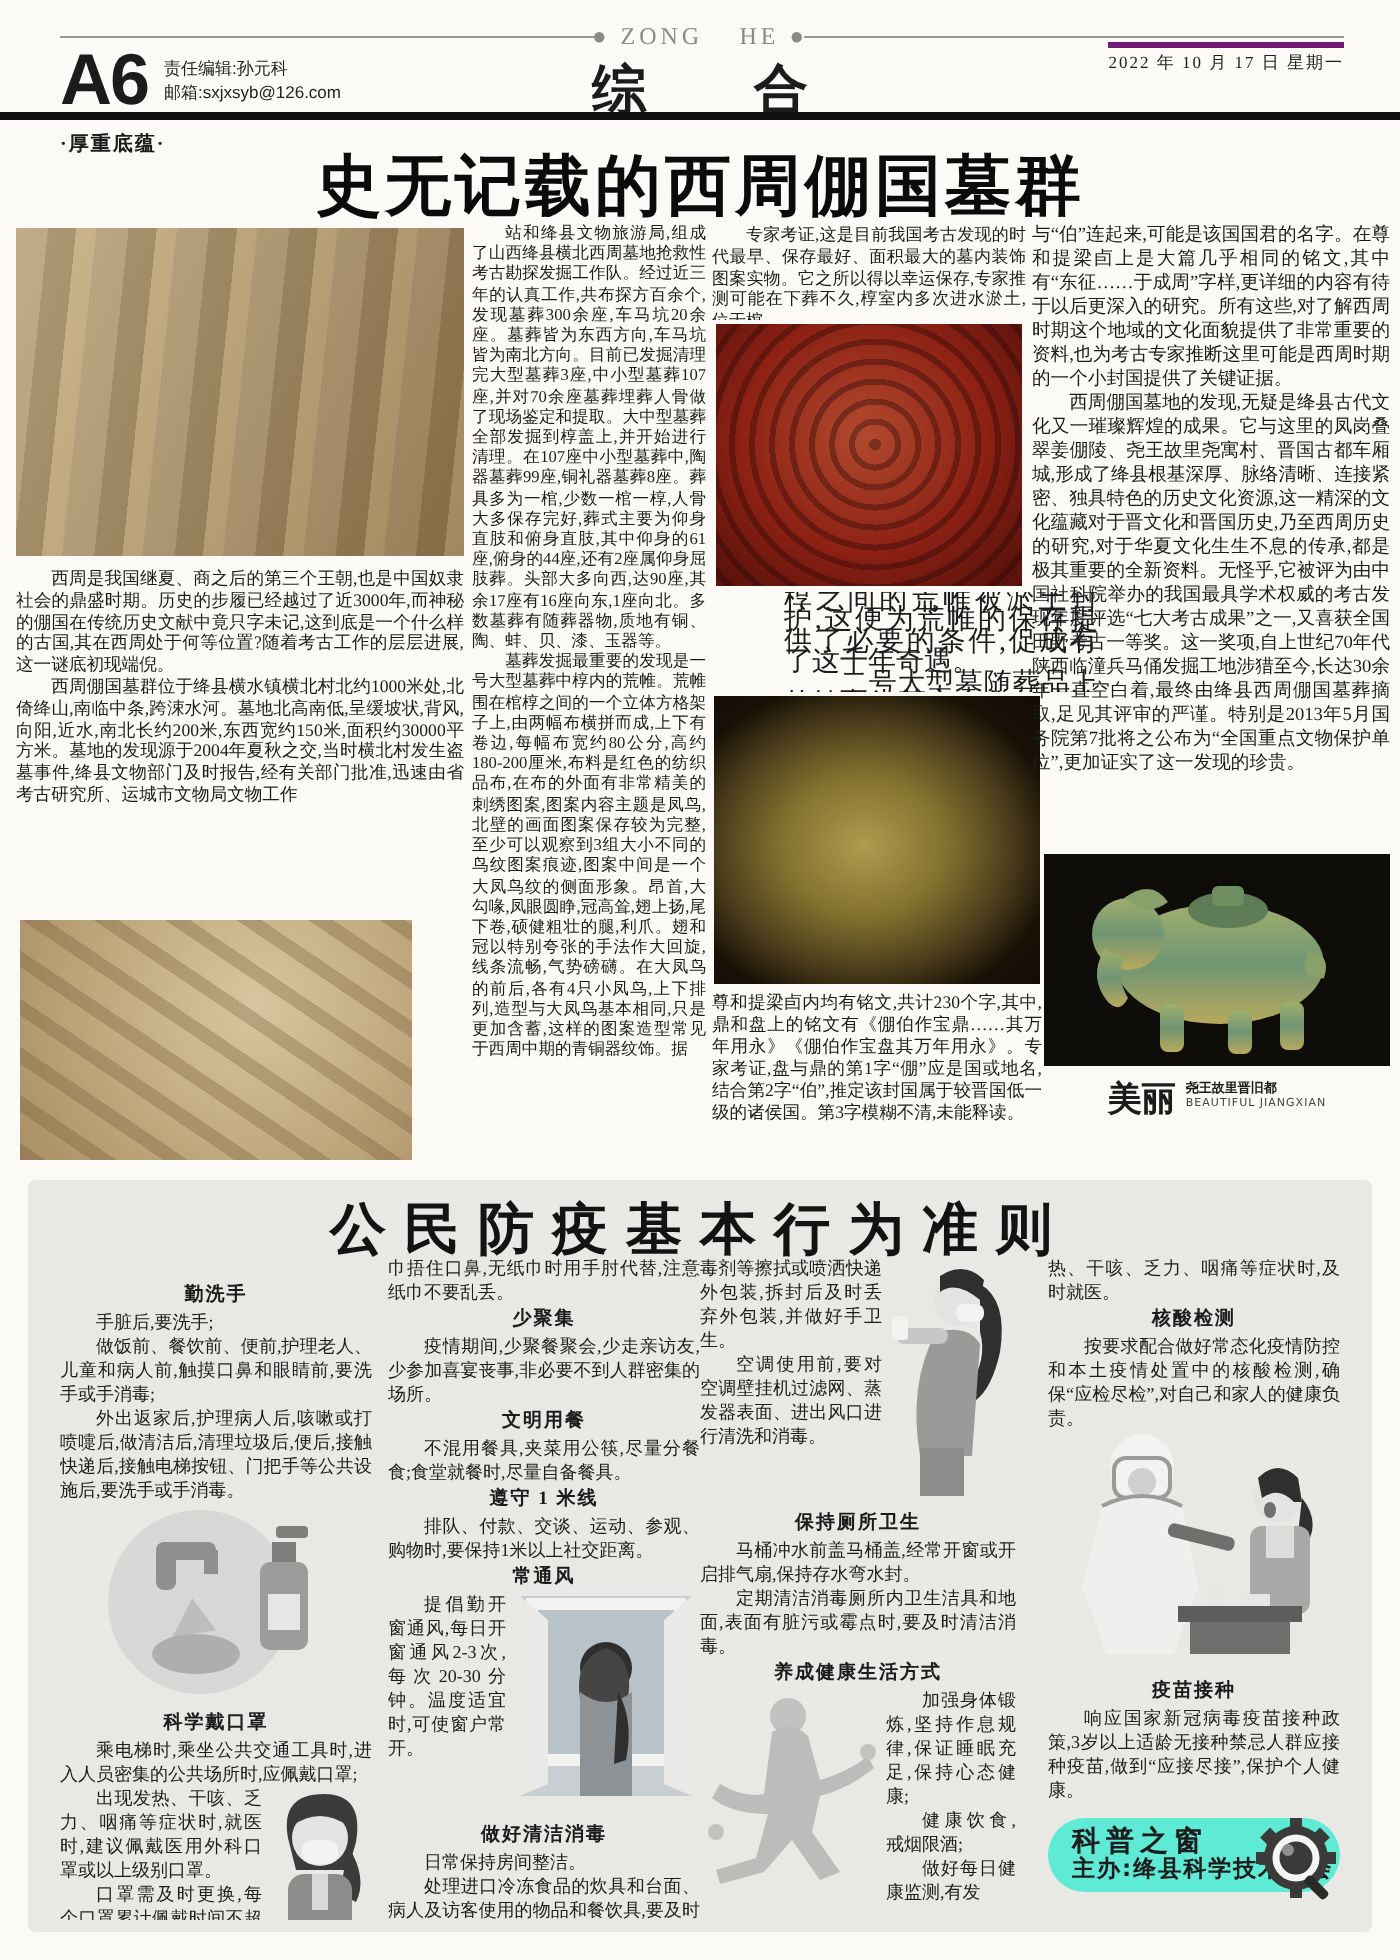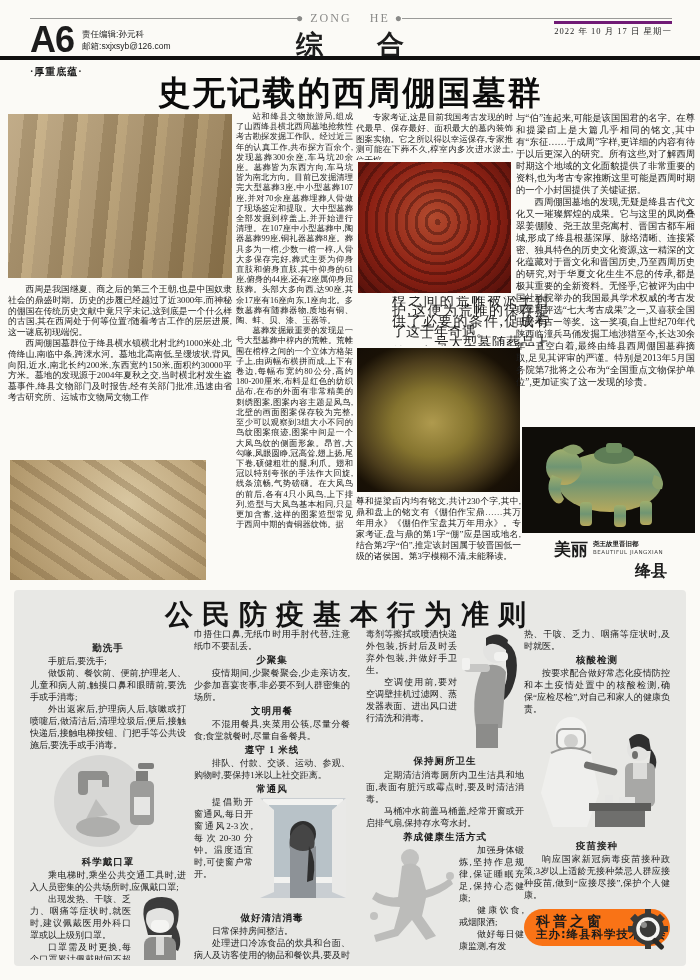--- a/index.html
+++ b/index.html
@@ -28,21 +28,21 @@
   .cap-place{font-size:16px;font-weight:900;font-family:"DejaVu Sans",sans-serif;}
   
   .noticebox{background:#e8e8e5;border-radius:4px;}
   .ntitle{width:672px;text-align:center;font-size:28px;font-weight:900;letter-spacing:9px;color:#131313;}
   .ncol{font-size:9px;line-height:12px;overflow:hidden;text-align:justify;}
   .ncol p{margin:0;text-indent:2em;}
   .ncol h4{margin:2px 0 1px 0;font-size:9.5px;text-align:center;letter-spacing:1px;}
   .ill{text-align:center;}
   .fl-r{float:right;margin:0 0 1px 3px;}
   .fl-l{float:left;margin:0 3px 1px 0;}
-  .badge{position:relative;background:#f97316;border-radius:22px;padding:6px 34px 6px 12px;margin-top:8px;
+  .badge{position:relative;background:#5eead4;border-radius:22px;padding:6px 34px 6px 12px;margin-top:8px;
          font-family:"DejaVu Sans","Liberation Sans",sans-serif;}
   .badge .b1{display:block;font-size:14px;font-weight:900;letter-spacing:3px;}
   .badge .b2{display:block;font-size:11.5px;font-weight:bold;letter-spacing:1px;margin-top:1px;white-space:nowrap;}
   
   .ph-aerial{background:
      linear-gradient(115deg,rgba(255,255,255,.18),rgba(40,25,5,.22)),
      repeating-linear-gradient(96deg,#b49a6f 0 16px,#9c8257 16px 30px,#c3a878 30px 40px),#ab9066;}
   .ph-dig{background:
      repeating-linear-gradient(34deg,rgba(110,85,50,.30) 0 7px,rgba(0,0,0,0) 7px 20px),
      radial-gradient(circle at 60% 35%,#d8c6a0,#c0a87e 55%,#a98f62);}
@@ -115,21 +115,20 @@
   </div>
 
   <div class="abs" style="left:522px;top:538px;width:173px;">
     <div style="display:flex;align-items:flex-start;justify-content:center;gap:5px;">
       <span class="cap-big">美丽</span>
       <span style="margin-top:2px;">
         <span class="cap-sm" style="display:block;">尧王故里晋旧都</span>
         <span class="cap-en" style="display:block;">BEAUTIFUL JIANGXIAN</span>
       </span>
     </div>
-    <div class="cap-place" style="text-align:right;padding-right:28px;">绛县</div>
   </div>
 
   <div class="abs coltext" style="left:8px;top:284px;width:224px;height:172px;font-size:8.8px;line-height:10.8px;">
     <p>西周是我国继夏、商之后的第三个王朝,也是中国奴隶社会的鼎盛时期。历史的步履已经越过了近3000年,而神秘的倗国在传统历史文献中竟只字未记,这到底是一个什么样的古国,其在西周处于何等位置?随着考古工作的层层进展,这一谜底初现端倪。</p>
     <p>西周倗国墓群位于绛县横水镇横北村北约1000米处,北倚绛山,南临中条,跨涑水河。墓地北高南低,呈缓坡状,背风,向阳,近水,南北长约200米,东西宽约150米,面积约30000平方米。墓地的发现源于2004年夏秋之交,当时横北村发生盗墓事件,绛县文物部门及时报告,经有关部门批准,迅速由省考古研究所、运城市文物局文物工作</p>
   </div>
 
   <div class="abs coltext" style="left:236px;top:112px;width:117px;height:470px;font-size:8.3px;line-height:10.2px;">
     <p>站和绛县文物旅游局,组成了山西绛县横北西周墓地抢救性考古勘探发掘工作队。经过近三年的认真工作,共布探方百余个,发现墓葬300余座,车马坑20余座。墓葬皆为东西方向,车马坑皆为南北方向。目前已发掘清理完大型墓葬3座,中小型墓葬107座,并对70余座墓葬埋葬人骨做了现场鉴定和提取。大中型墓葬全部发掘到椁盖上,并开始进行清理。在107座中小型墓葬中,陶器墓葬99座,铜礼器墓葬8座。葬具多为一棺,少数一棺一椁,人骨大多保存完好,葬式主要为仰身直肢和俯身直肢,其中仰身的61座,俯身的44座,还有2座属仰身屈肢葬。头部大多向西,达90座,其余17座有16座向东,1座向北。多数墓葬有随葬器物,质地有铜、陶、蚌、贝、漆、玉器等。</p>
     <p>墓葬发掘最重要的发现是一号大型墓葬中椁内的荒帷。荒帷围在棺椁之间的一个立体方格架子上,由两幅布横拼而成,上下有卷边,每幅布宽约80公分,高约180-200厘米,布料是红色的纺织品布,在布的外面有非常精美的刺绣图案,图案内容主题是凤鸟,北壁的画面图案保存较为完整,至少可以观察到3组大小不同的鸟纹图案痕迹,图案中间是一个大凤鸟纹的侧面形象。昂首,大勾喙,凤眼圆睁,冠高耸,翅上扬,尾下卷,硕健粗壮的腿,利爪。翅和冠以特别夸张的手法作大回旋,线条流畅,气势磅礴。在大凤鸟的前后,各有4只小凤鸟,上下排列,造型与大凤鸟基本相同,只是更加含蓄,这样的图案造型常见于西周中期的青铜器纹饰。据</p>
@@ -215,38 +214,38 @@
         <path d="M53 50 q8 14 4 34 l-6 2 z" fill="#2f2f2f"></path>
       </svg>
     </div>
     <p>提倡勤开窗通风,每日开窗通风2-3次,每次20-30分钟。温度适宜时,可使窗户常开。</p>
     <h4 style="clear:both;">做好清洁消毒</h4>
     <p>日常保持房间整洁。</p>
     <p>处理进口冷冻食品的炊具和台面、病人及访客使用的物品和餐饮具,要及时做好清洁消毒。</p>
 
   </div>
 
-  <div class="abs ncol" style="left:366px;top:628px;width:158px;height:332px;">
+  <div class="abs ncol" style="left:350px;top:628px;width:158px;height:332px;">
     <div class="fl-r">
       <svg width="64" height="124" viewBox="0 0 64 124">
         <circle cx="36" cy="22" r="13" fill="#e3e3e1"></circle>
         <path d="M26 10 q12 -8 22 2 l-2 10 q-12 -10 -20 -4z" fill="#2f2f2f"></path>
         <path d="M46 14 q14 8 10 34 q-4 18 -12 24 l-4 -6 q10 -14 6 -28z" fill="#2f2f2f"></path>
         <rect x="34" y="24" width="14" height="9" rx="4" fill="#f2f2f0"></rect>
         <path d="M24 38 q16 -4 22 6 l-4 56 -26 0 q-6 -36 8 -62z" fill="#9a9a98"></path>
         <rect x="4" y="36" width="26" height="8" rx="4" fill="#c7c7c5"></rect>
         <rect x="2" y="30" width="8" height="12" rx="2" fill="#f2f2f0"></rect>
         <rect x="16" y="96" width="22" height="24" fill="#8c8c8a"></rect>
       </svg>
     </div>
     <p style="text-indent:0;">毒剂等擦拭或喷洒快递外包装,拆封后及时丢弃外包装,并做好手卫生。</p>
     <p>空调使用前,要对空调壁挂机过滤网、蒸发器表面、进出风口进行清洗和消毒。</p>
     <h4 style="clear:both;font-family:Liberation Mono, monospace;">保持厕所卫生</h4>
+    <p>马桶冲水前盖马桶盖,经常开窗或开启排气扇,保持存水弯水封。</p>
     <p>定期清洁消毒厕所内卫生洁具和地面,表面有脏污或霉点时,要及时清洁消毒。</p>
-    <p>马桶冲水前盖马桶盖,经常开窗或开启排气扇,保持存水弯水封。</p>
     <h4>养成健康生活方式</h4>
     <div class="fl-l">
       <svg width="90" height="100" viewBox="0 0 90 100">
         <circle cx="44" cy="14" r="9" fill="#c2c2c0"></circle>
         <path d="M36 22 q10 -6 18 2 l6 22 q14 -4 24 -12 l3 6 q-12 10 -27 14 l-4 18 14 20 -10 4 -14 -20 -14 16 -22 6 -2 -7 20 -6 6 -22 q-18 0 -28 -8 l4 -7 q12 7 22 5z" fill="#bcbcba"></path>
         <circle cx="84" cy="32" r="4" fill="#c2c2c0"></circle>
         <circle cx="8" cy="72" r="4" fill="#c2c2c0"></circle>
       </svg>
     </div>
     <p>加强身体锻炼,坚持作息规律,保证睡眠充足,保持心态健康;</p>

